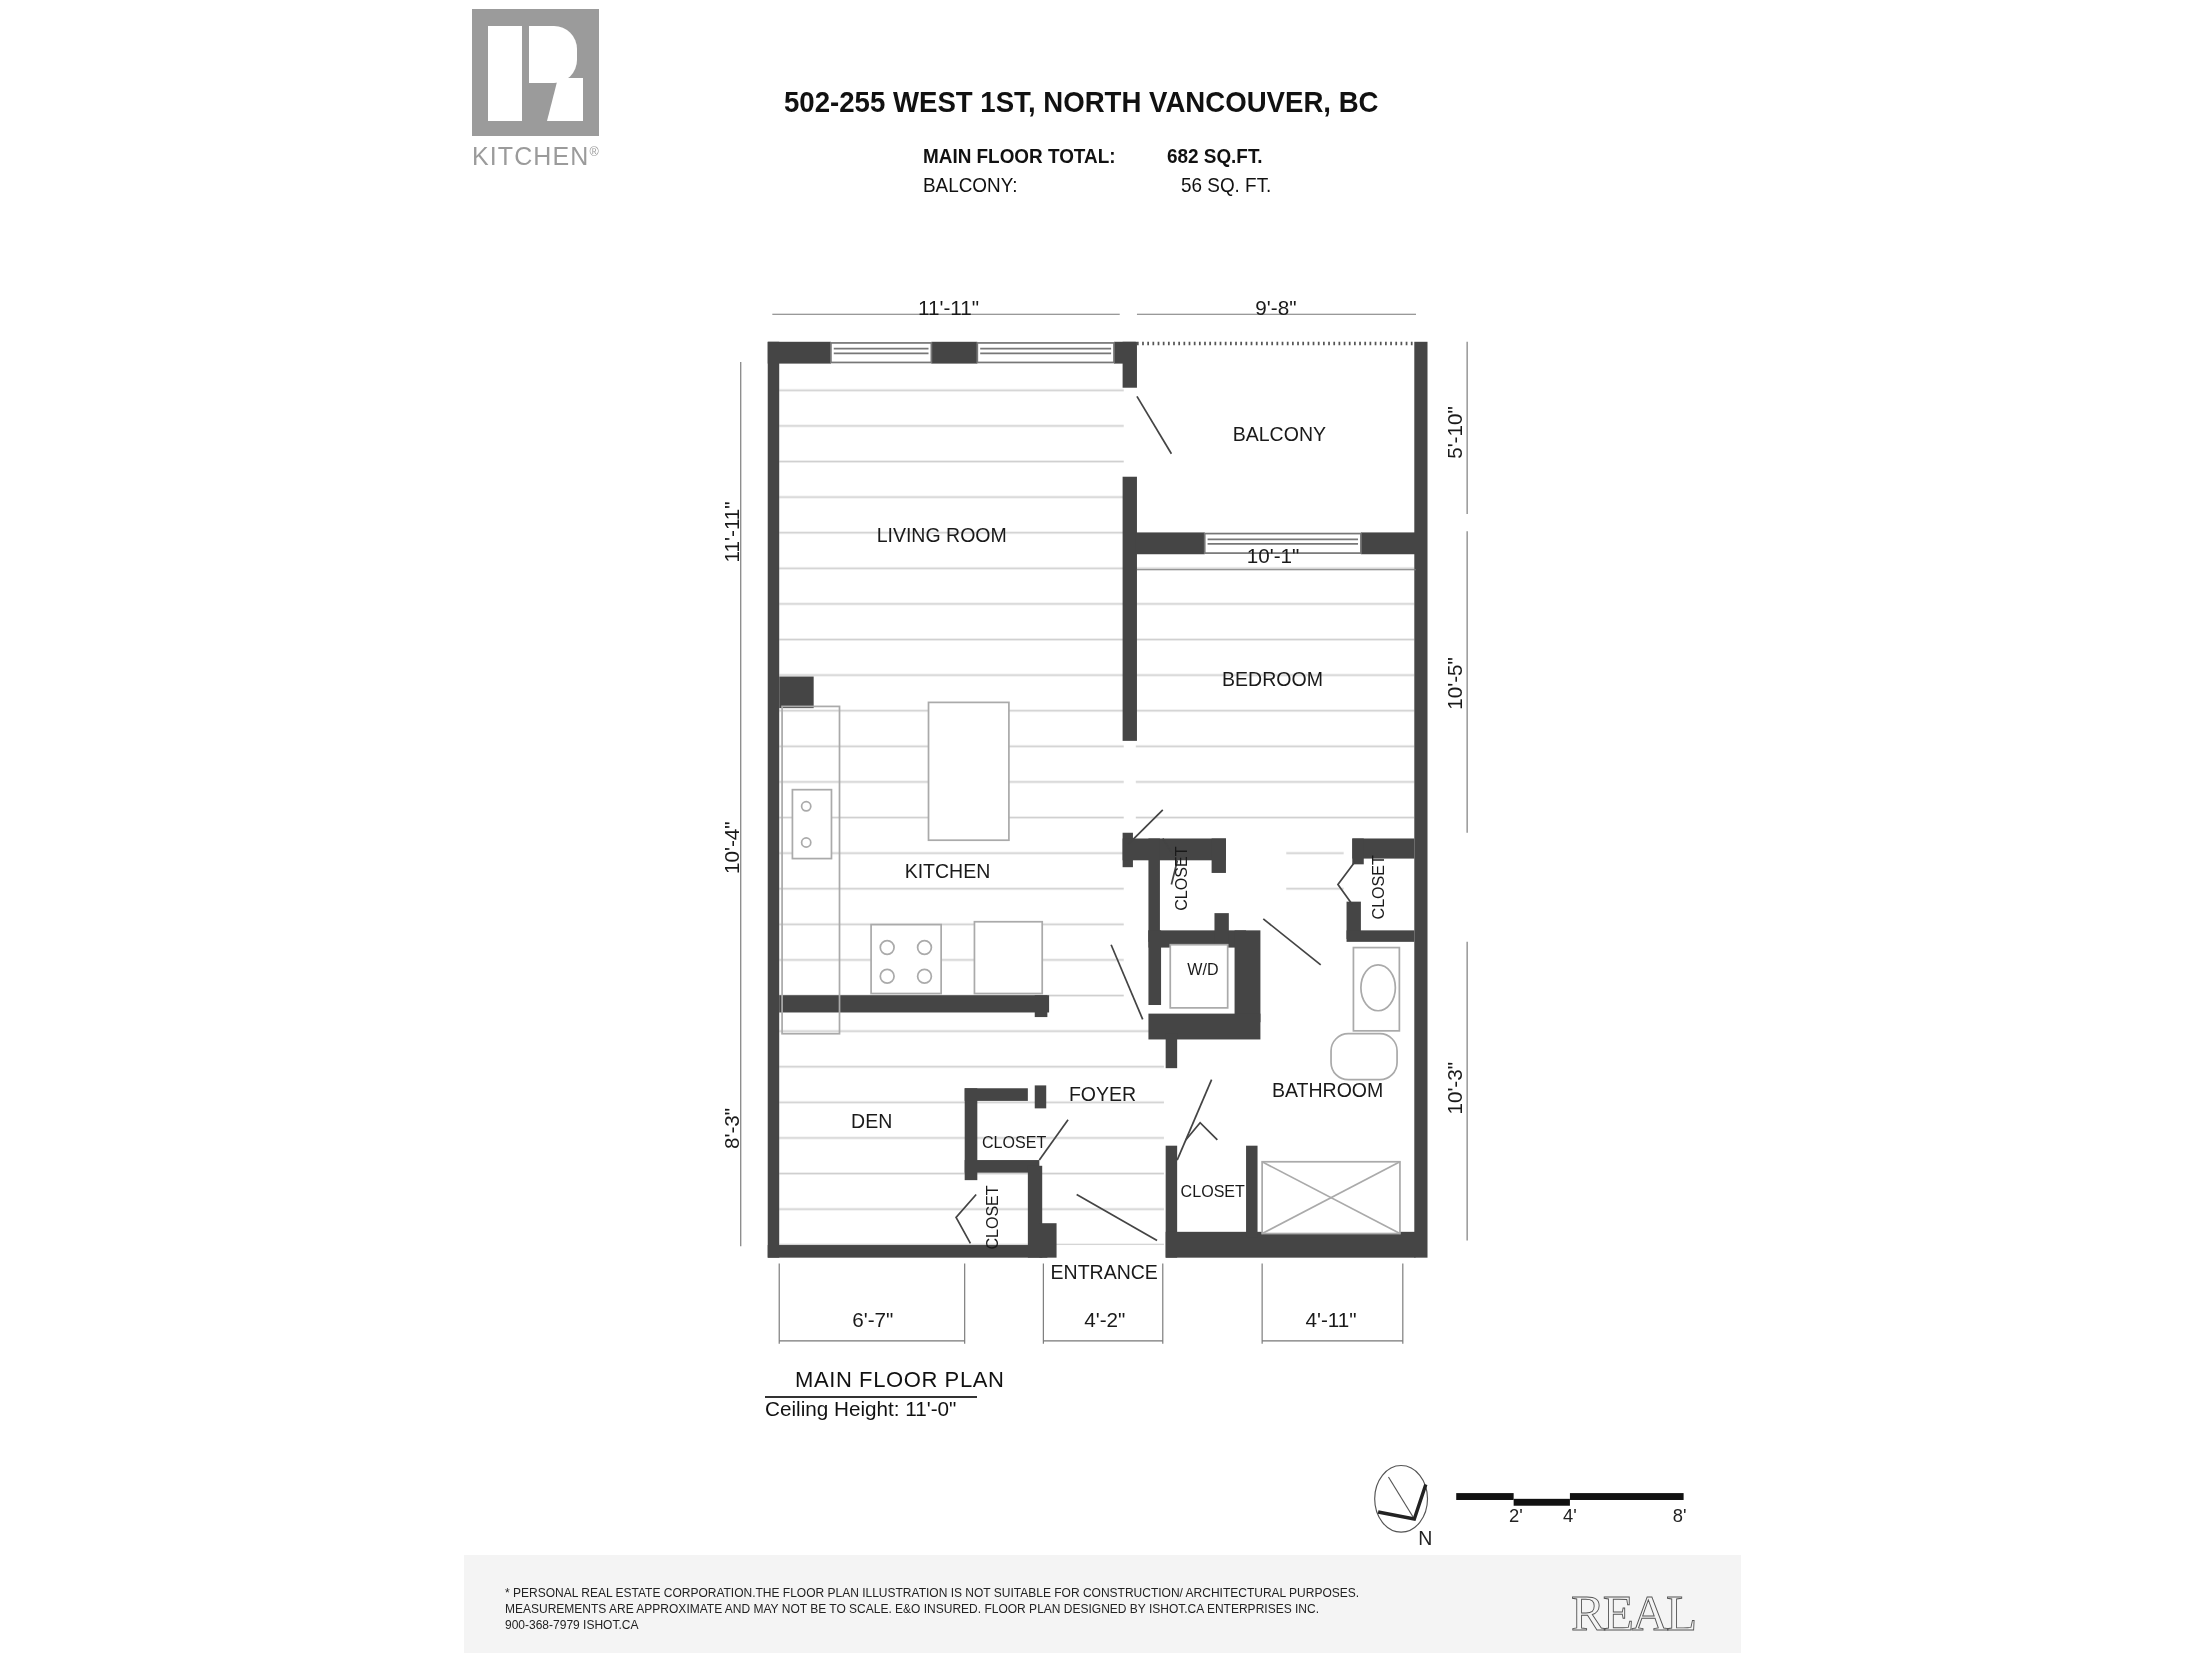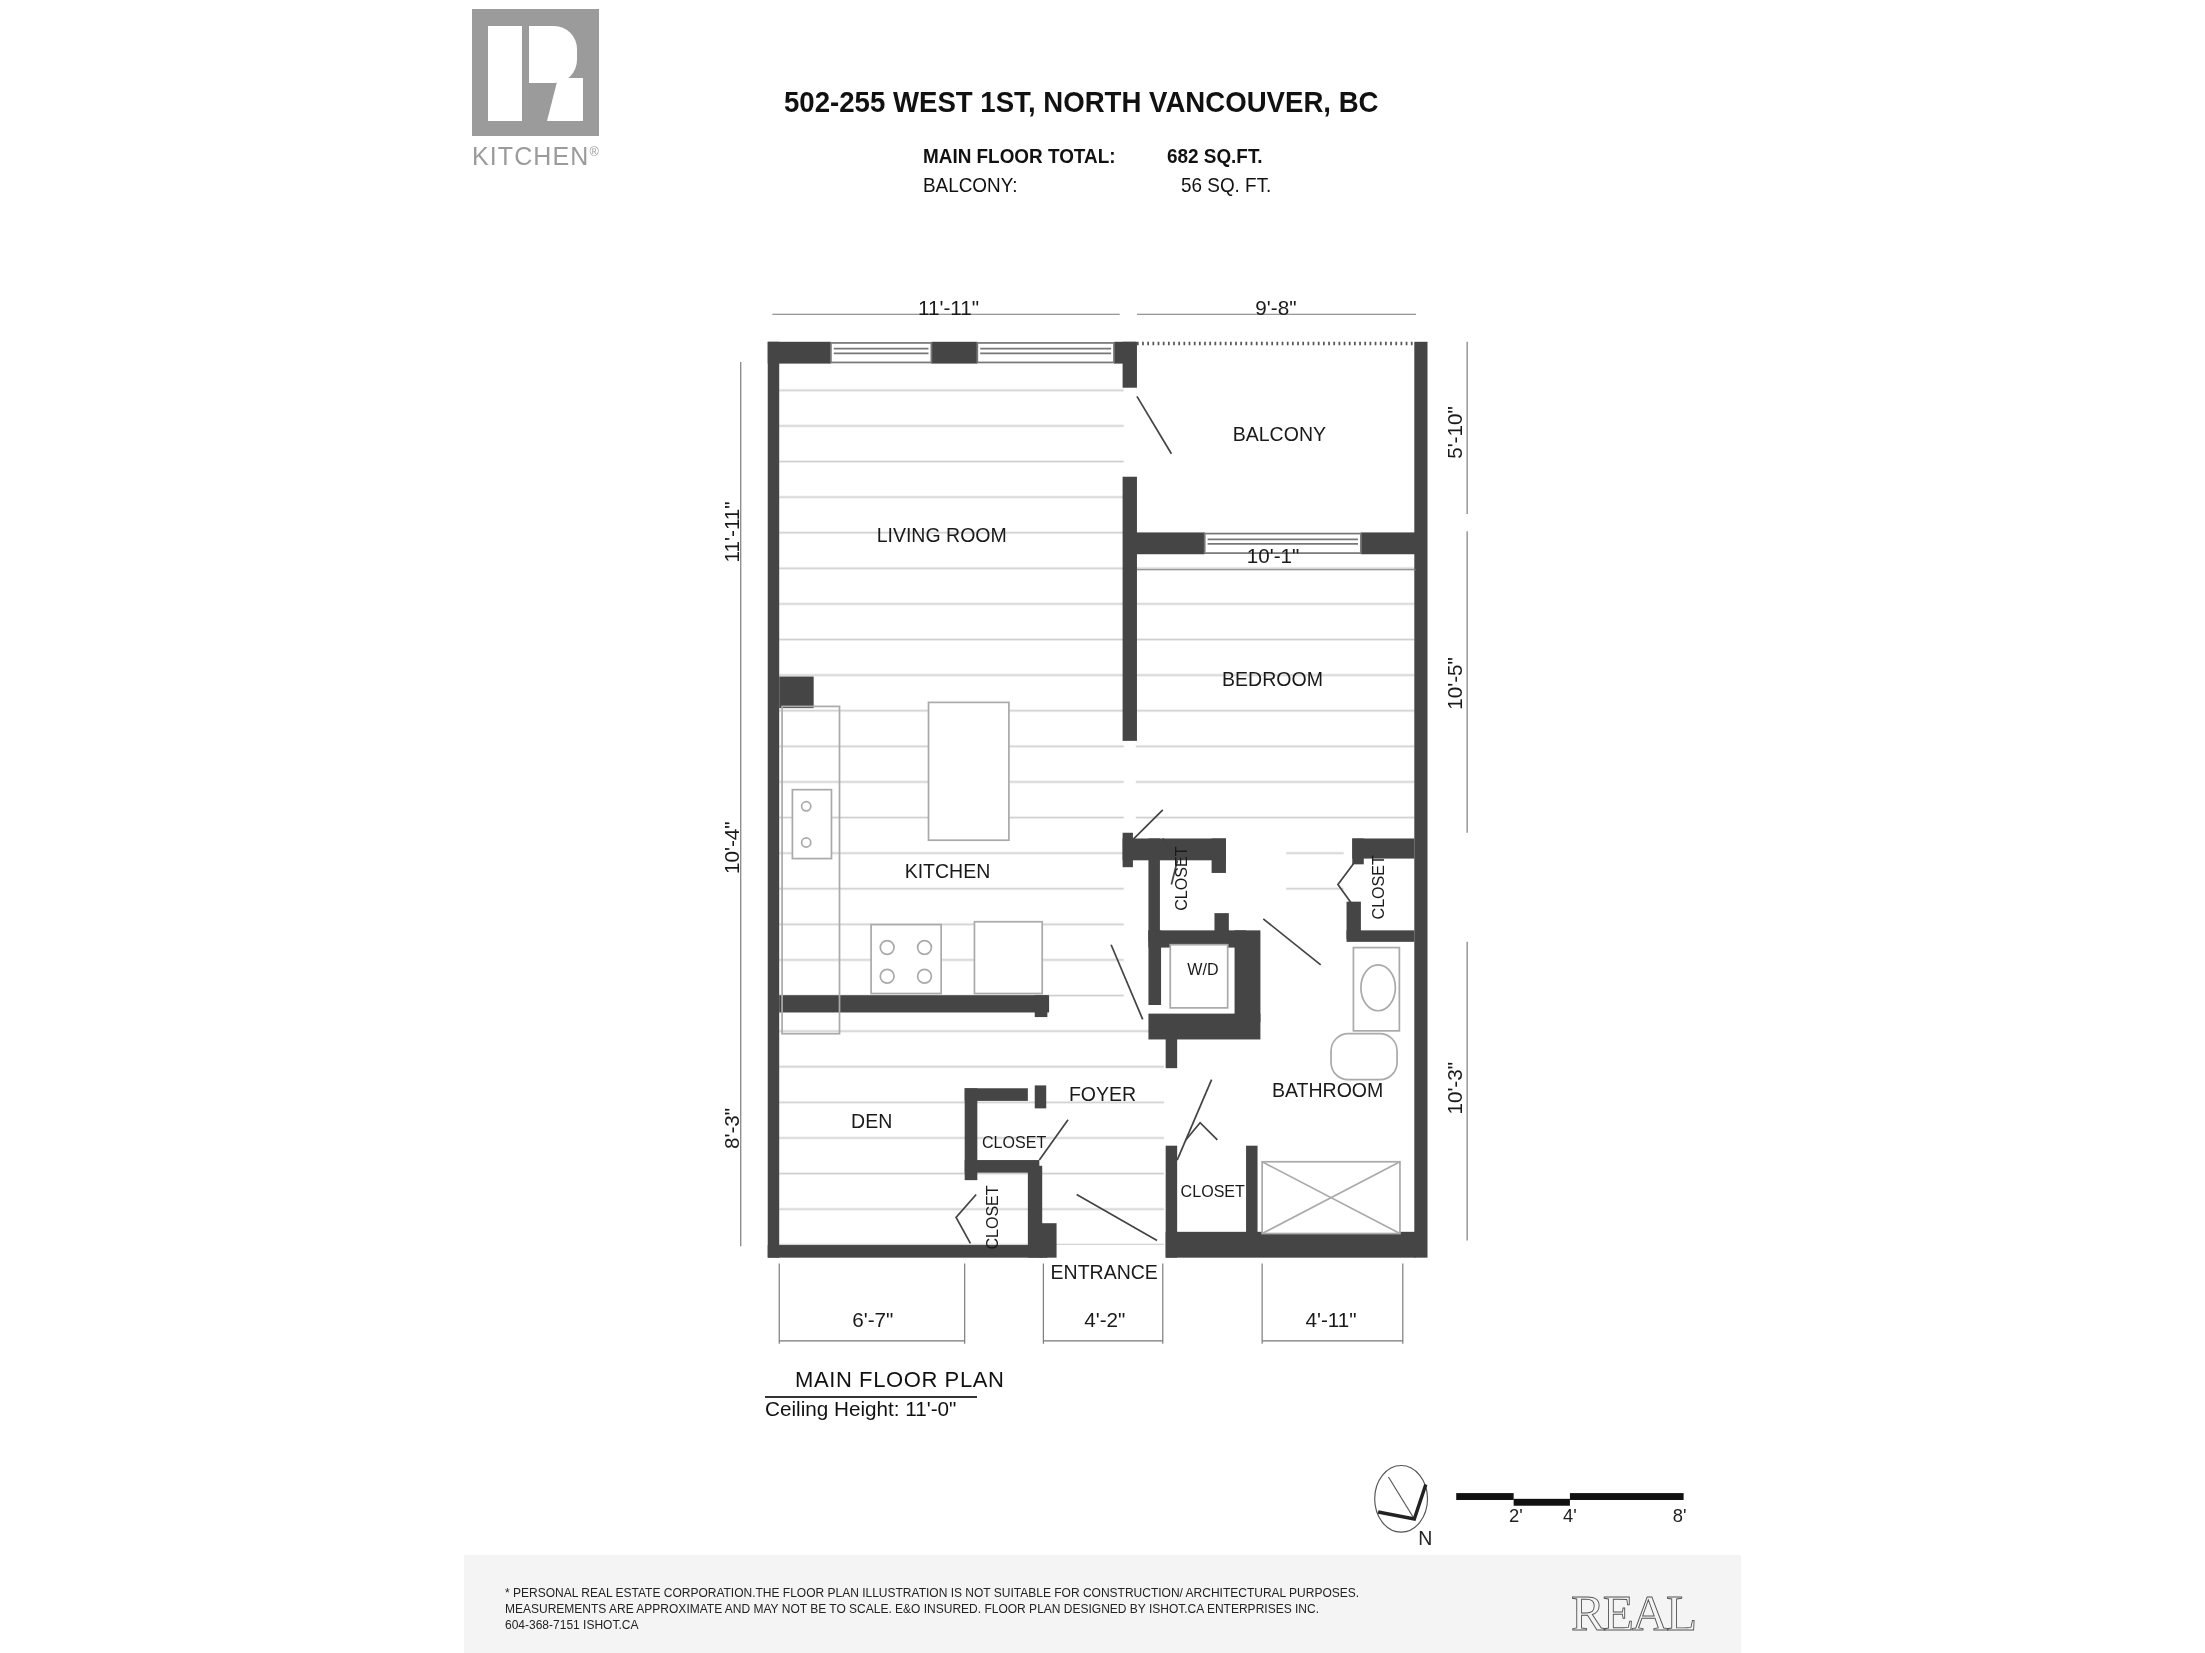--- a/index.html
+++ b/index.html
@@ -222,16 +222,16 @@
 </svg>
 
 <div class="abs mfp">MAIN FLOOR PLAN</div>
 <div class="abs mfp-line"></div>
 <div class="abs ceil">Ceiling Height: 11'-0"</div>
 
 <div class="abs footer"></div>
 <div class="abs footer-text">
   <div>* PERSONAL REAL ESTATE CORPORATION.THE FLOOR PLAN ILLUSTRATION IS NOT SUITABLE FOR CONSTRUCTION/ ARCHITECTURAL PURPOSES.</div>
   <div>MEASUREMENTS ARE APPROXIMATE AND MAY NOT BE TO SCALE. E&amp;O INSURED. FLOOR PLAN DESIGNED BY ISHOT.CA ENTERPRISES INC.</div>
-  <div>604-368-7151  ISHOT.CA</div>
+  <div>900-368-7979  ISHOT.CA</div>
 </div>
 <div class="abs ishot">REAL</div>
 
 
 </body></html>

